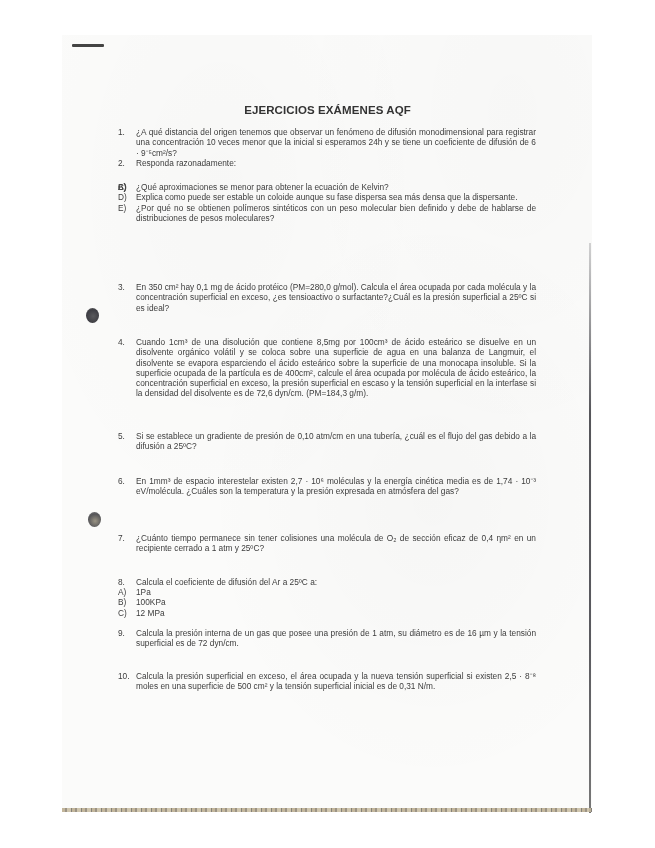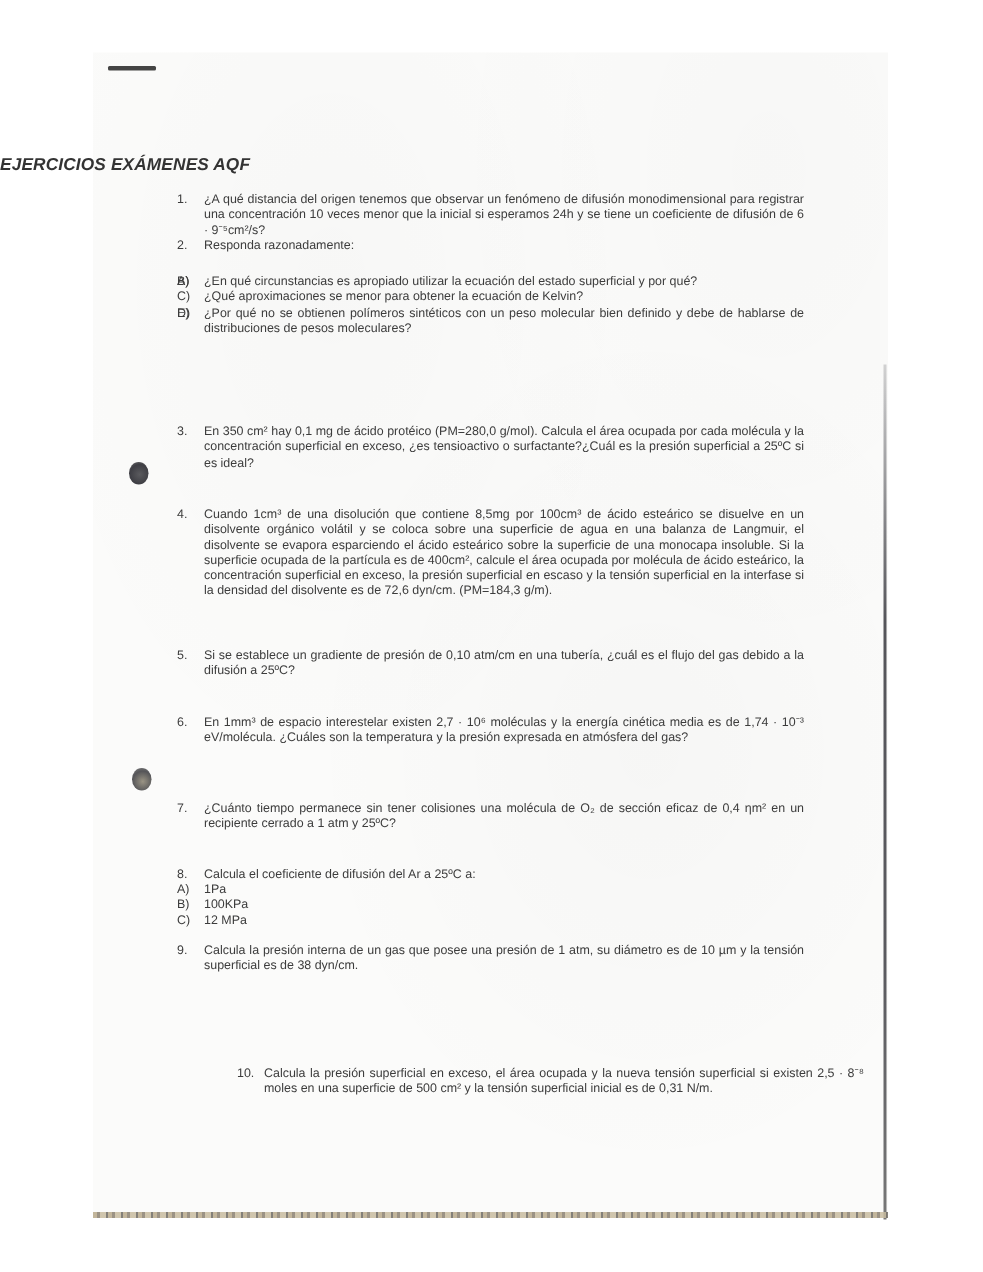--- a/index.html
+++ b/index.html
@@ -61,26 +61,25 @@
       background: radial-gradient(circle at 55% 55%, #5a5a5e, #3e3e44 60%, #777 100%);
     }
     .punch-hole.h1 { left: 86px; top: 308px; }
     .punch-hole.h2 { left: 88px; top: 512px; background: radial-gradient(circle at 55% 60%, #9a9484, #555558 60%, #888 100%); }
 
     .title {
       position: absolute;
       left: 0;
       width: 655px;
       top: 104px;
-      text-align: left;
+      text-align: center;
       font-size: 11.5px;
       font-weight: bold;
       color: #333;
       letter-spacing: 0.1px;
-      font-style: italic;
     }
     .block {
       position: absolute;
       left: 118px;
       width: 418px;
       font-size: 8.3px;
       line-height: 10.3px;
       text-align: justify;
       color: #3c3c3c;
     }
@@ -118,28 +117,28 @@
     <span class="num">2.</span>
     <span>Responda razonadamente:</span>
   </div>
 </div>
 <div class="block" style="top:182px;">
   <div class="item">
     <span class="num">A)</span>
   </div>
   <div class="item">
     <span class="num">B)</span>
-    <span>¿En qué circunstancias es apropiado utilizar la ecuación del estado superficial y por qué?</span>
   </div>
   <div class="item">
     <span class="num">C)</span>
     <span>¿Qué aproximaciones se menor para obtener la ecuación de Kelvin?</span>
   </div>
   <div class="item">
     <span class="num">D)</span>
+    <span>Explica como puede ser estable un coloide aunque su fase dispersa sea más densa que la dispersante.</span>
   </div>
   <div class="item">
     <span class="num">E)</span>
     <span>¿Por qué no se obtienen polímeros sintéticos con un peso molecular bien definido y debe de hablarse de distribuciones de pesos moleculares?</span>
   </div>
 </div>
 
 <div class="block" style="top:282px;">
   <div class="item">
     <span class="num">3.</span>
@@ -192,22 +191,22 @@
   </div>
   <div class="item">
     <span class="num">C)</span>
     <span>12 MPa</span>
   </div>
 </div>
 
 <div class="block" style="top:628px;">
   <div class="item">
     <span class="num">9.</span>
-    <span>Calcula la presión interna de un gas que posee una presión de 1 atm, su diámetro es de 10 µm y la tensión superficial es de 38 dyn/cm.</span>
-  </div>
-</div>
-
-<div class="block" style="top:710px;margin-left:40px;">
+    <span>Calcula la presión interna de un gas que posee una presión de 1 atm, su diámetro es de 16 µm y la tensión superficial es de 72 dyn/cm.</span>
+  </div>
+</div>
+
+<div class="block" style="top:671px;">
   <div class="item">
     <span class="num">10.</span>
     <span>Calcula la presión superficial en exceso, el área ocupada y la nueva tensión superficial si existen 2,5 · 8⁻⁸ moles en una superficie de 500 cm² y la tensión superficial inicial es de 0,31 N/m.</span>
   </div>
 </div>
 
 </body></html>

